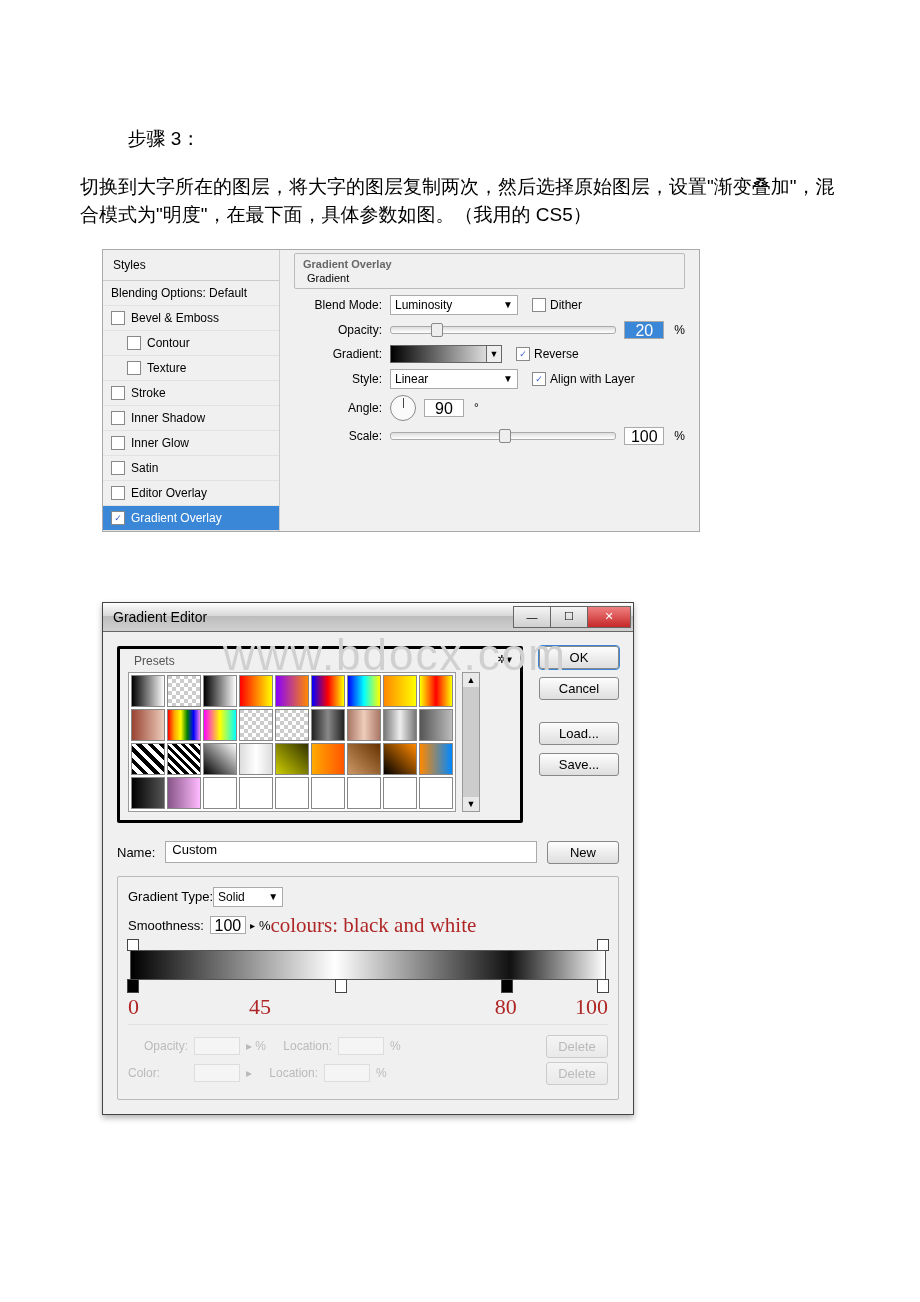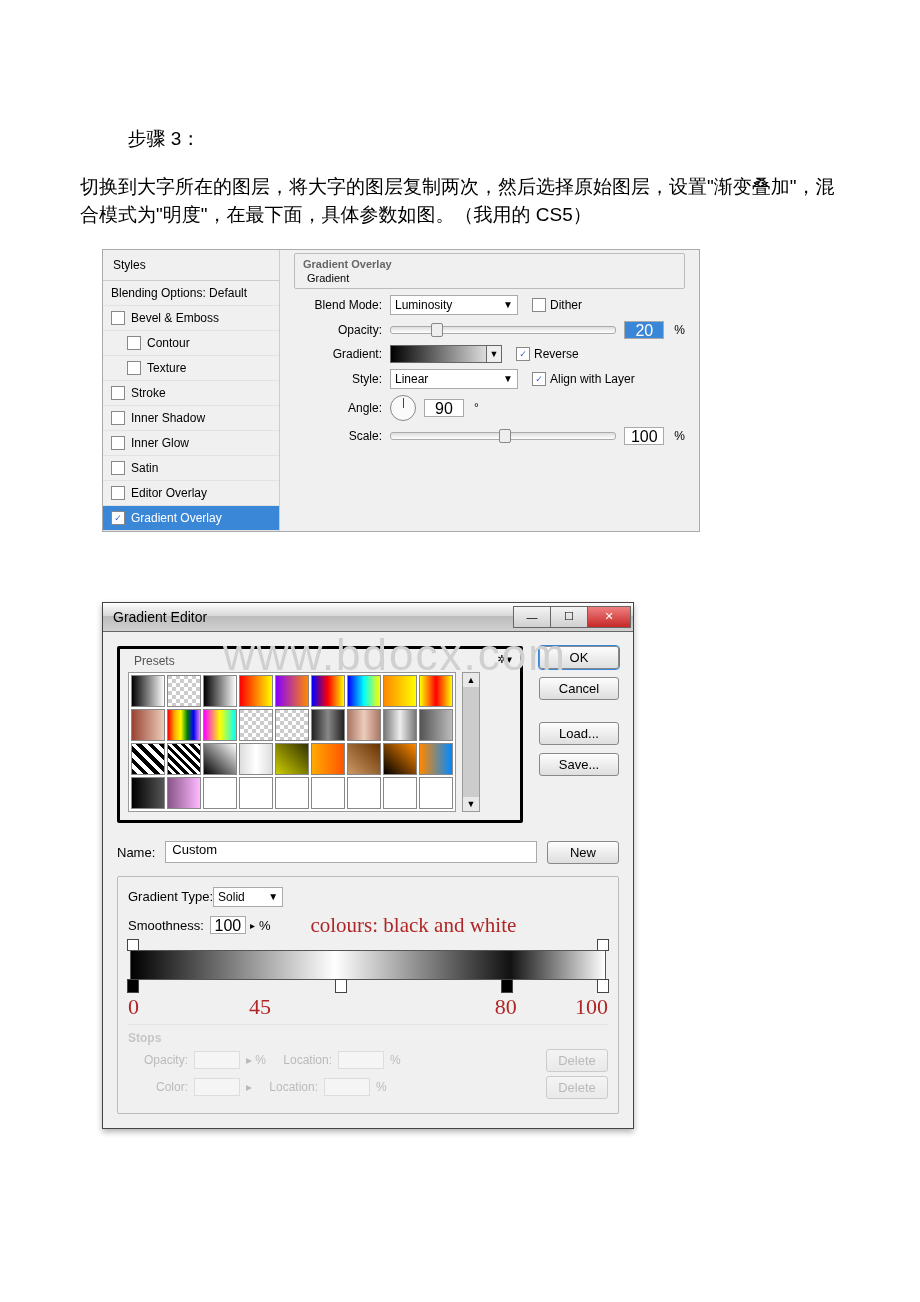--- a/index.html
+++ b/index.html
@@ -270,53 +270,52 @@
           <div class="dd" style="width:60px;">
               <span>Solid</span>
               <span class="arr">▼</span>
             </div>
         </div>
         <div class="frow">
           <span>Smoothness:</span>
           <div class="numbox" style="margin-left:6px;width:34px">100</div>
           <span style="margin:0 4px;font-size:10px">▸</span>
           <span>%</span>
-          <span class="red" style="margin-left:40px">colours: black and white</span>
+          <span class="red" style="">colours: black and white</span>
         </div>
 
         <div style="position:relative;margin:12px 2px 0 2px">
           <div class="ostop" style="left:-3px"></div>
           <div class="ostop" style="right:-3px"></div>
           <div class="gradbar"></div>
           <div class="cstop fb" style="left:-3px"></div>
           <div class="cstop" style="left:43%"></div>
           <div class="cstop fb" style="left:78%"></div>
           <div class="cstop" style="right:-3px"></div>
         </div>
 
         <div class="stoplabs">
           <span style="width:6%">0</span>
           <span style="width:43%;text-align:center">45</span>
           <span style="width:32%;text-align:right">80</span>
           <span style="flex:1;text-align:right">100</span>
         </div>
 
         <div class="stopsarea faded">
-          <div style="font-weight:bold;color:#777">Stops</div>
           <div class="srow">
             <span style="width:60px;text-align:right">Opacity:</span>
               <div class="sbox"></div>
               <span>▸ %</span>
             <span style="width:60px;text-align:right">Location:</span>
               <div class="sbox"></div>
               <span>%</span>
             <div class="rbtn" style="width:60px;margin-left:auto">Delete</div>
           </div>
           <div class="srow">
-            <span style="width:60px;text-align:right">Color:</span>
+            <span style="width:60px;">Color:</span>
               <div class="sbox"></div>
               <span>▸</span>
             <span style="width:60px;text-align:right">Location:</span>
               <div class="sbox"></div>
               <span>%</span>
             <div class="rbtn" style="width:60px;margin-left:auto">Delete</div>
           </div>
         </div>
       </div>
     </div>

